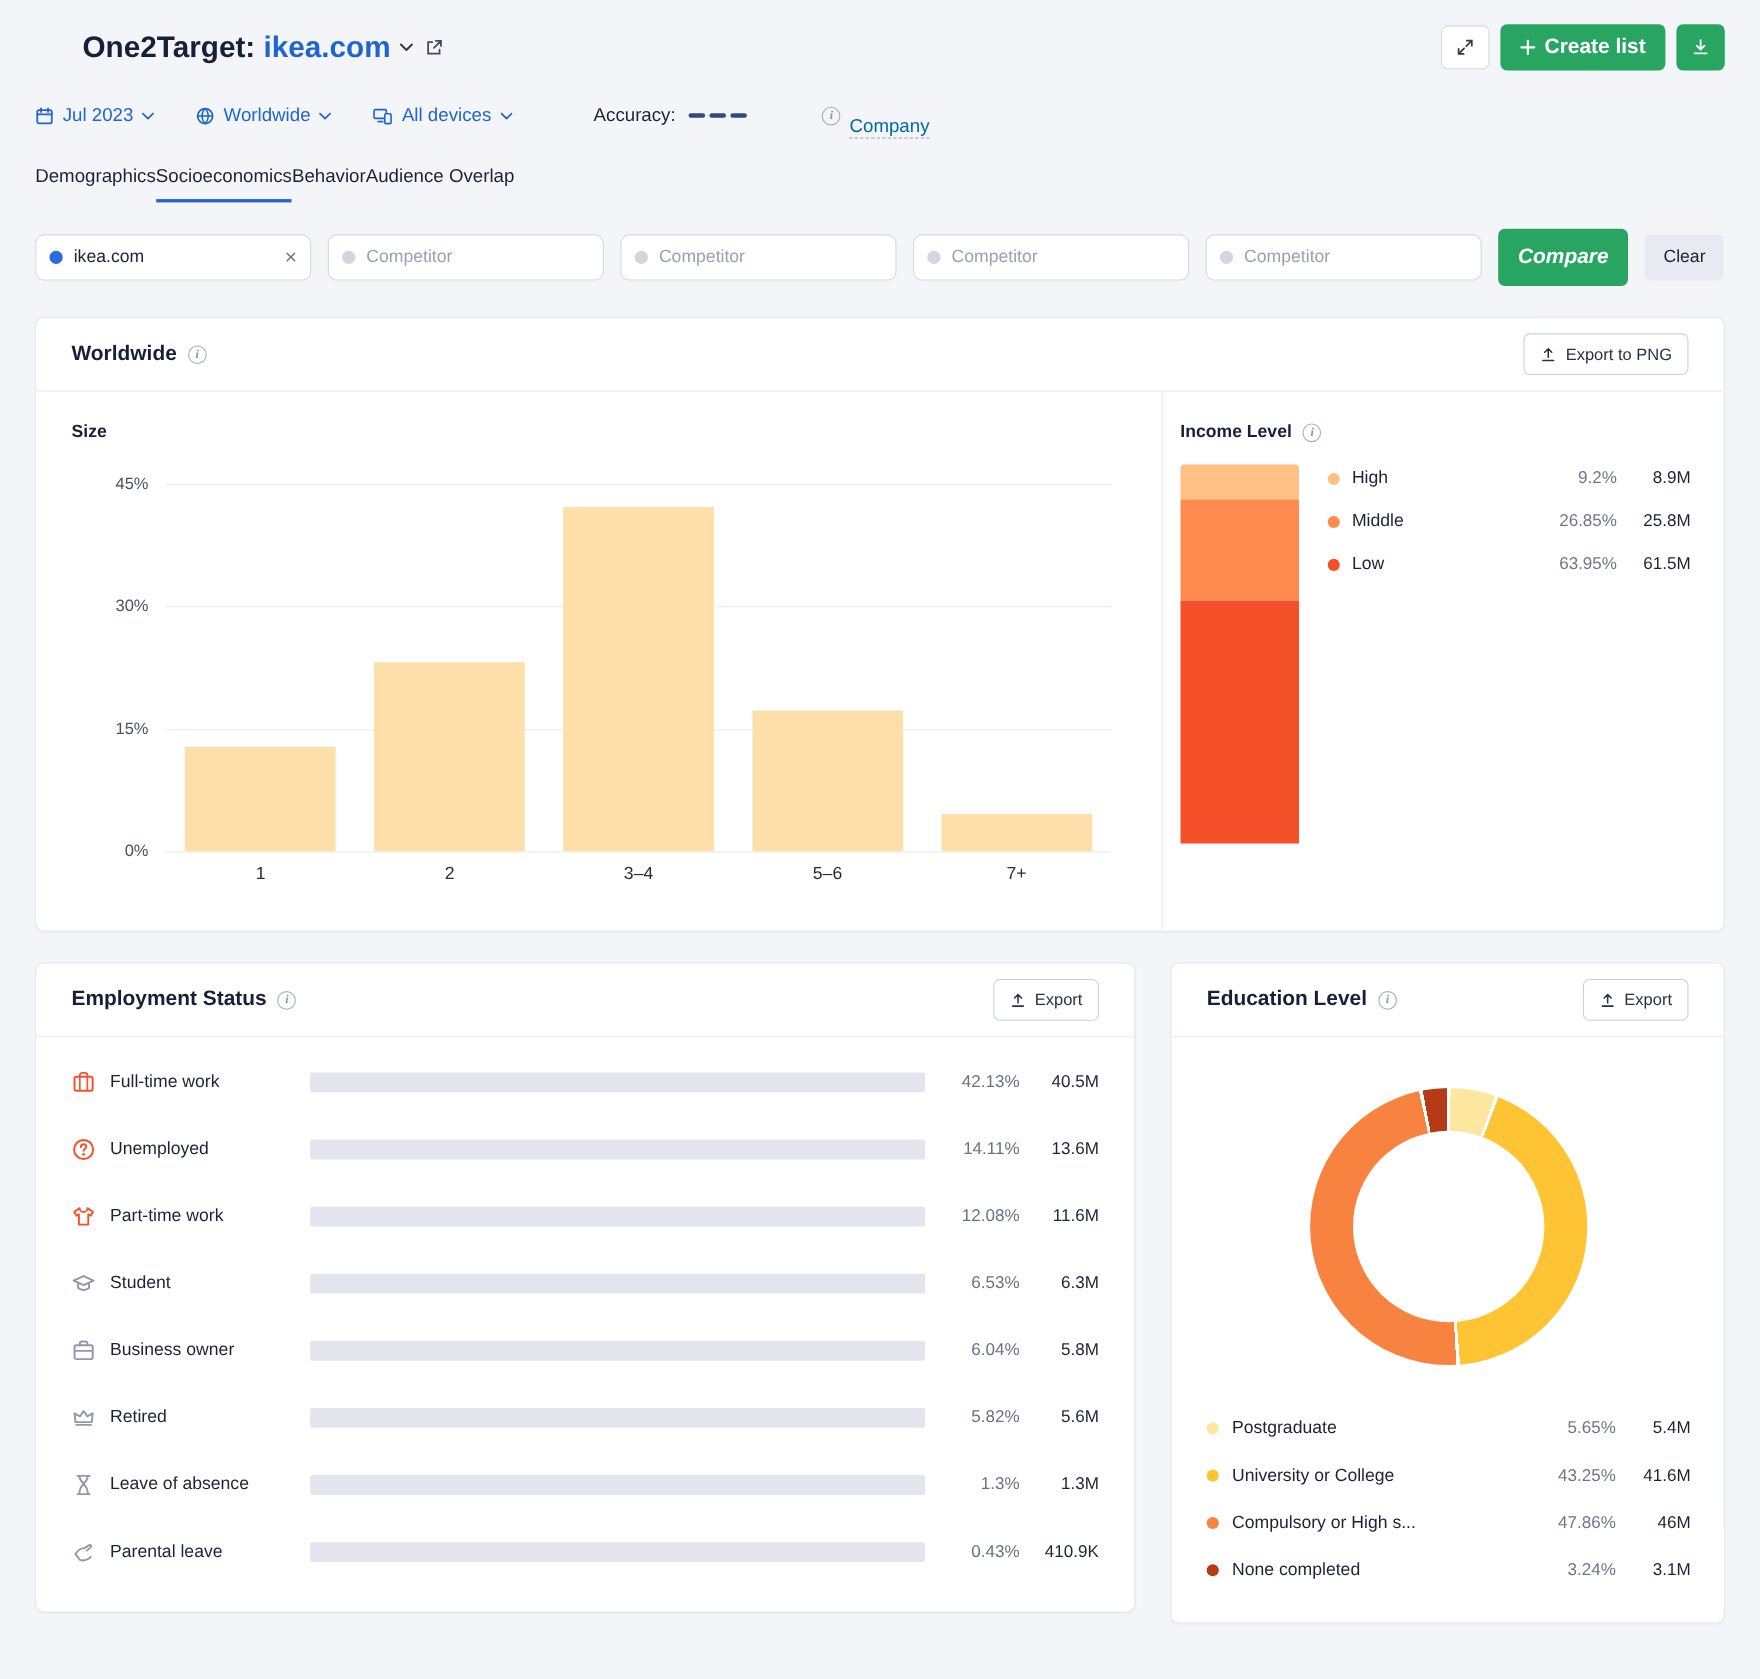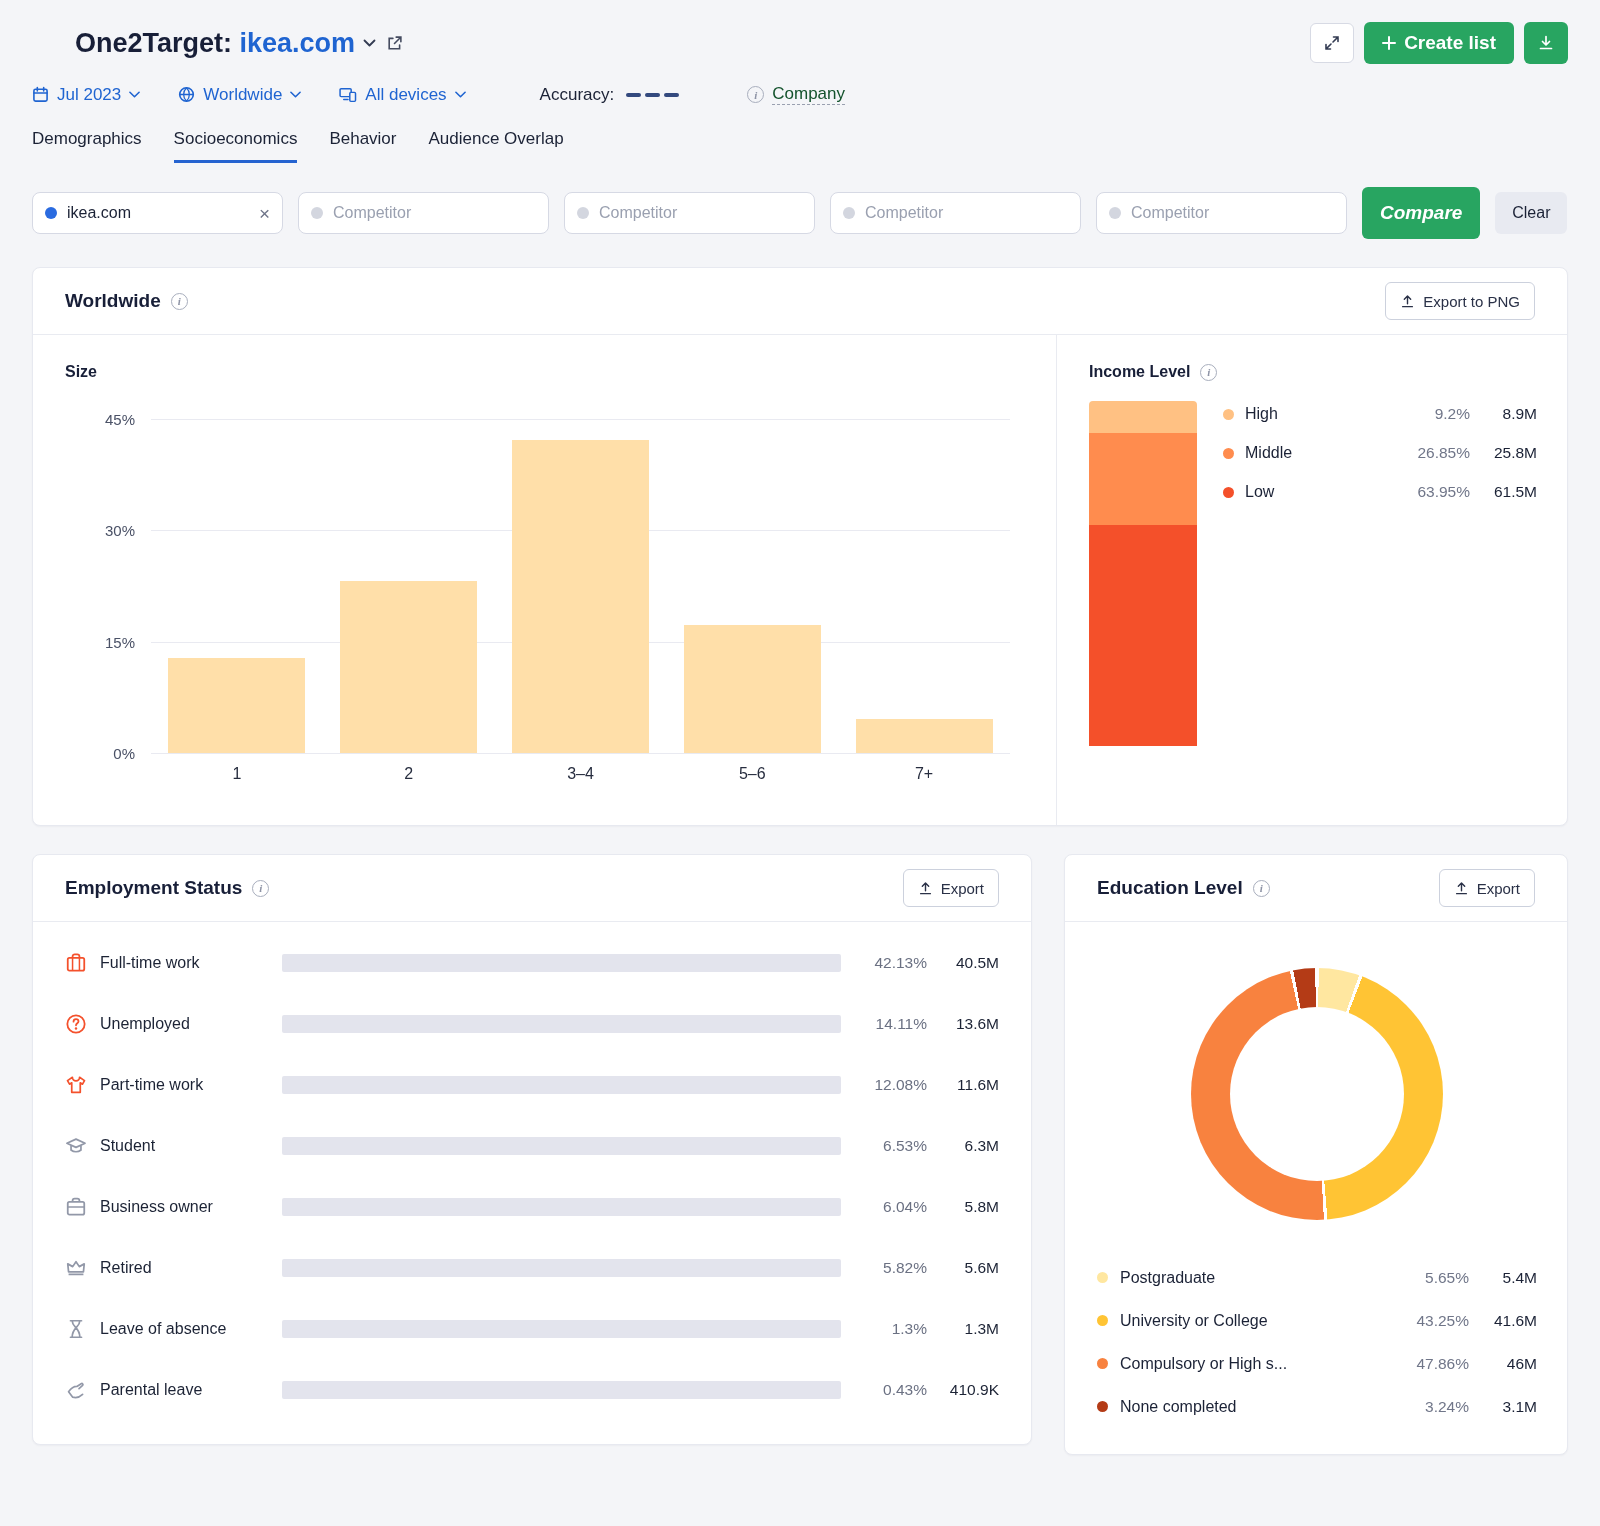--- a/index.html
+++ b/index.html
@@ -24,24 +24,24 @@
   .btn-light { background: #fff; border: 1px solid #d7dae4; color: #333b52; width: 44px; height: 40px; }
   .btn-green { background: #28a561; color: #fff; font-weight: 700; height: 42px; padding: 0 18px; }
   .btn-green-sq { background: #28a561; color: #fff; width: 44px; height: 42px; }
 
   .filters-row { display: flex; align-items: center; gap: 38px; margin-top: 20px; font-size: 17px; }
   .filter-link { display: inline-flex; align-items: center; gap: 8px; color: #1f64d1; cursor: pointer; }
   .accuracy { display: inline-flex; align-items: center; gap: 12px; margin-left: 36px; color: #1b2236; }
   .acc-meter { display: inline-flex; gap: 4px; }
   .acc-dash { width: 15px; height: 4px; border-radius: 2px; background: #33497e; }
   .company { display: inline-flex; align-items: center; gap: 8px; margin-left: 30px; }
-  .company .lbl { color: #14532d; border-bottom: 1px dashed #9aa0b0; cursor: pointer; }
+  .company .lbl { color: #0369a1; border-bottom: 1px dashed #9aa0b0; cursor: pointer; margin-top: 21px; }
   .info { display: inline-flex; align-items: center; justify-content: center; width: 17px; height: 17px; border: 1px solid #a8aebd; border-radius: 50%; color: #8d93a5; font-size: 11px; font-weight: 700; font-style: italic; font-family: "Liberation Serif", serif; flex: 0 0 auto; }
 
-  .tabs-row { display: flex; gap: 32px; margin-top: 24px; font-size: 17px; }
+  .tabs-row { display: flex; margin-top: 24px; font-size: 17px; }
   .tab { padding-bottom: 11px; color: #1b2236; cursor: pointer; border-bottom: 3px solid transparent; }
   .tab.active { border-bottom-color: #2563d0; font-weight: 400; }
 
   
   .comp-row { display: flex; align-items: center; gap: 15px; margin-top: 24px; }
   .comp-box { flex: 0 0 251px; height: 42px; background: #fff; border: 1px solid #d6d9e4; border-radius: 8px; display: flex; align-items: center; padding: 0 12px; gap: 10px; }
   .dot { width: 12px; height: 12px; border-radius: 50%; flex: 0 0 auto; }
   .dot-blue { background: #2a6be0; }
   .dot-gray { background: #d3d6df; }
   .chip-domain { font-size: 16px; color: #1b2236; flex: 1; }
@@ -67,21 +67,21 @@
   .plot { position: relative; height: 334px; margin: 38px 10px 0 86px; }
   .gridline { position: absolute; left: 0; right: 0; height: 1px; background: #e9eaf1; }
   .ylab { position: absolute; left: -78px; width: 62px; text-align: right; font-size: 15px; color: #4a5166; transform: translateY(-50%); }
   .bars { position: absolute; left: 0; right: 0; top: 0; bottom: 0; display: flex; align-items: flex-end; }
   .bar-slot { flex: 1; display: flex; justify-content: center; align-items: flex-end; height: 100%; }
   .size-bar { width: 137px; background: #ffdfa9; }
   .xlabels { display: flex; margin: 12px 10px 0 86px; }
   .xlab { flex: 1; text-align: center; font-size: 16px; color: #272d3f; }
 
   
-  .income-pane { border-left: 1px solid #e9ebf1; padding: 28px 30px 28px 32px; }
+  .income-pane { border-left: 1px solid #e9ebf1; padding: 28px 30px 28px 16px; }
   .income-content { display: flex; gap: 26px; margin-top: 20px; }
   .stacked-bar { width: 108px; height: 345px; display: flex; flex-direction: column; border-radius: 4px 4px 0 0; overflow: hidden; flex: 0 0 auto; }
   .legend { display: flex; flex-direction: column; gap: 21px; padding-top: 4px; flex: 1; }
   .legend-row { display: grid; grid-template-columns: 13px 74px 1fr 58px; align-items: center; gap: 9px; }
   .legend-dot { width: 11px; height: 11px; border-radius: 50%; }
   .legend-label { font-size: 16px; color: #1b2236; }
   .legend-pct { font-size: 15.5px; color: #707689; text-align: right; }
   .legend-val { font-size: 15.5px; color: #1b2236; text-align: right; }
 
   

